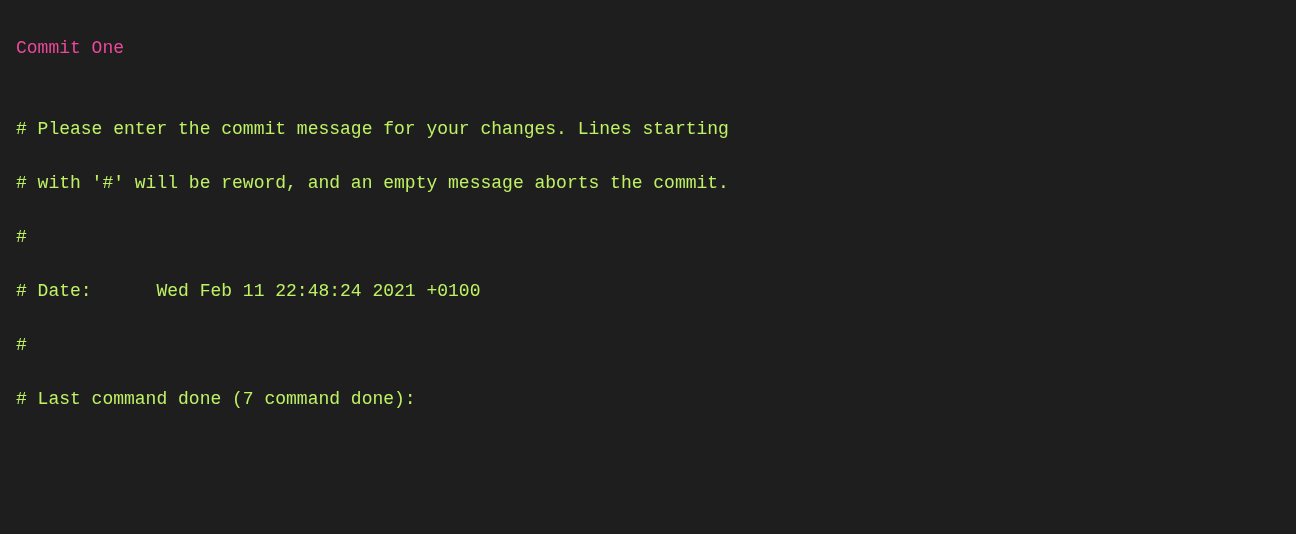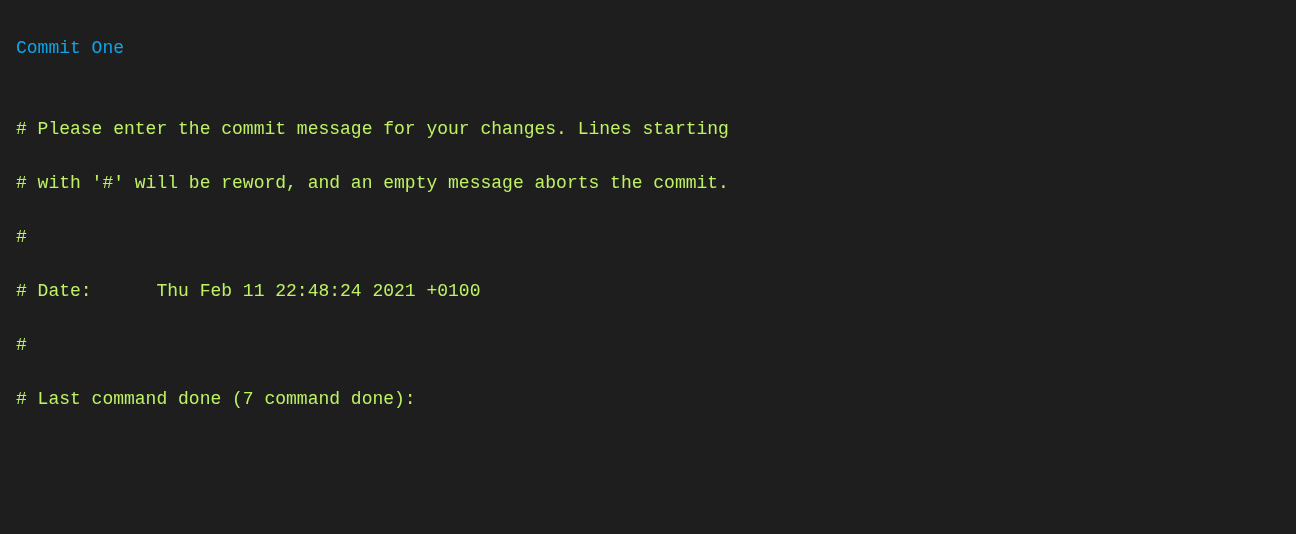--- a/index.html
+++ b/index.html
@@ -15,36 +15,36 @@
       line-height: 1.5;
       padding: 8px 16px;
       width: 1296px;
       height: 534px;
       overflow: hidden;
     }
     .editor-content {
       white-space: pre;
     }
     .commit-message {
-      color: #0ea5e9;
+      color: #ec4899;
     }
     .comment-line {
       color: #bef264;
     }
   </style>
 </head>
 <body>
 
 <div class="editor-content">
 <div class="commit-message">Commit One</div>
 <div></div>
 <div class="comment-line"># Please enter the commit message for your changes. Lines starting</div>
 <div class="comment-line"># with '#' will be reword, and an empty message aborts the commit.</div>
 <div class="comment-line">#</div>
-<div class="comment-line"># Date:      Thu Feb 11 22:48:24 2021 +0100</div>
+<div class="comment-line"># Date:      Wed Feb 11 22:48:24 2021 +0100</div>
 <div class="comment-line">#</div>
 <div class="comment-line"># Last command done (7 command done):</div>
 
 
 
 
 
 
 
 

